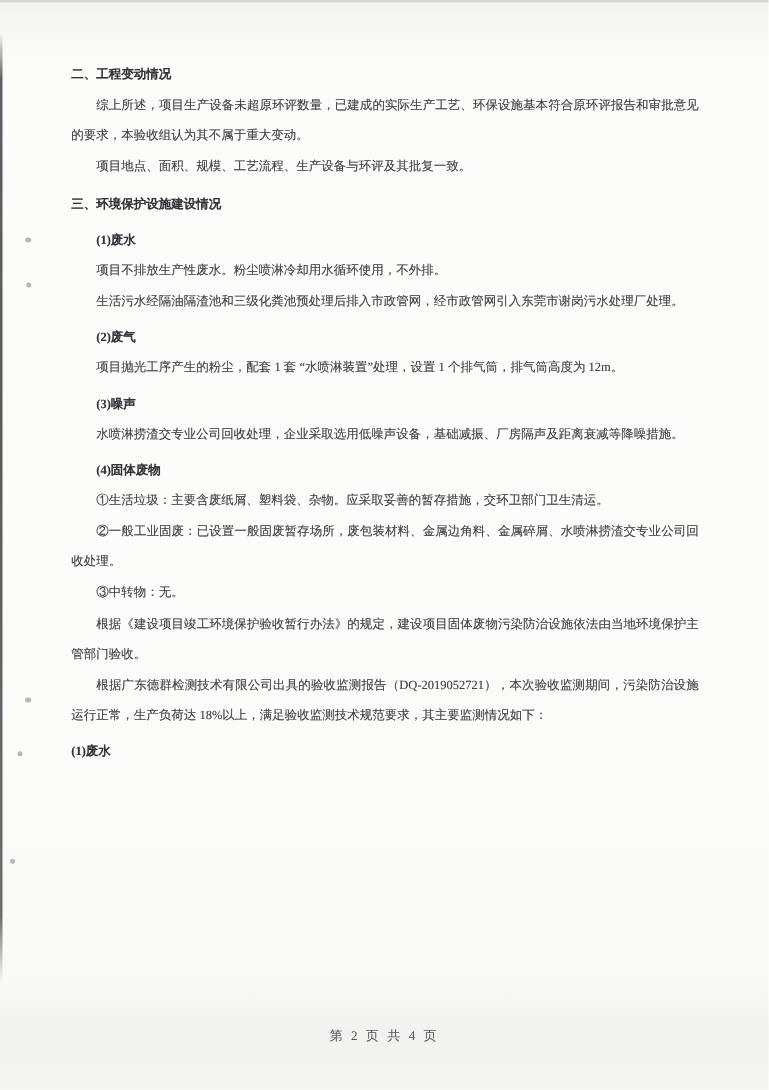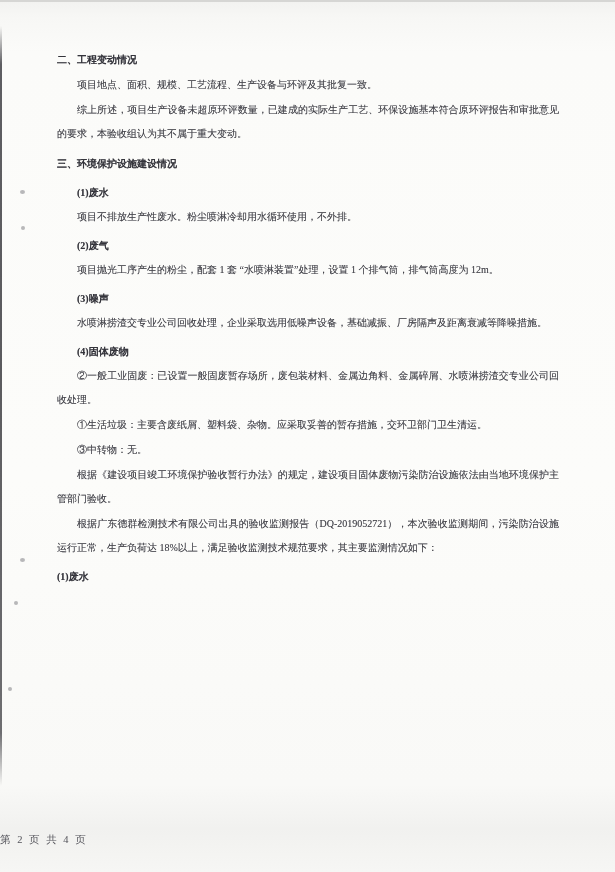--- a/index.html
+++ b/index.html
@@ -64,58 +64,59 @@
     text-indent: 2em;
     font-family: Liberation Serif, serif;
   }
   .p {
     margin: 0 0 1px 0;
     text-indent: 2em;
   }
   .flush { text-indent: 0; }
 
   .footer {
-    position: absolute; bottom: 25px; left: 0; width: 100%;
-    text-align: left;
+    position: absolute; bottom: 36px; left: 0; width: 100%;
+    text-align: center;
     font-size: 10.5px;
     letter-spacing: 2px;
     color: #53535a;
   }
 </style>
 </head>
 <body>
 
 <div class="page">
 
   <div class="edge-top"></div>
   <div class="edge-left"></div>
   <div class="speck s1"></div>
   <div class="speck s2"></div>
   <div class="speck s3"></div>
   <div class="speck s4"></div>
   <div class="speck s5"></div>
 
   <main class="content">
     <div class="h1">二、工程变动情况</div>
+    <div class="p">综上所述，项目生产设备未超原环评数量，已建成的实际生产工艺、环保设施基本符合原环评报告和审批意见的要求，本验收组认为其不属于重大变动。</div>
     <div class="p">项目地点、面积、规模、工艺流程、生产设备与环评及其批复一致。</div>
-    <div class="p">综上所述，项目生产设备未超原环评数量，已建成的实际生产工艺、环保设施基本符合原环评报告和审批意见的要求，本验收组认为其不属于重大变动。</div>
 
     <div class="h1">三、环境保护设施建设情况</div>
     <div class="h2">(1)废水</div>
     <div class="p">项目不排放生产性废水。粉尘喷淋冷却用水循环使用，不外排。</div>
+    <div class="p">生活污水经隔油隔渣池和三级化粪池预处理后排入市政管网，经市政管网引入东莞市谢岗污水处理厂处理。</div>
 
     <div class="h2">(2)废气</div>
     <div class="p">项目抛光工序产生的粉尘，配套 1 套 “水喷淋装置”处理，设置 1 个排气筒，排气筒高度为 12m。</div>
 
     <div class="h2">(3)噪声</div>
     <div class="p">水喷淋捞渣交专业公司回收处理，企业采取选用低噪声设备，基础减振、厂房隔声及距离衰减等降噪措施。</div>
 
     <div class="h2">(4)固体废物</div>
+    <div class="p">①生活垃圾：主要含废纸屑、塑料袋、杂物。应采取妥善的暂存措施，交环卫部门卫生清运。</div>
     <div class="p">②一般工业固废：已设置一般固废暂存场所，废包装材料、金属边角料、金属碎屑、水喷淋捞渣交专业公司回收处理。</div>
-    <div class="p">①生活垃圾：主要含废纸屑、塑料袋、杂物。应采取妥善的暂存措施，交环卫部门卫生清运。</div>
     <div class="p">③中转物：无。</div>
     <div class="p">根据《建设项目竣工环境保护验收暂行办法》的规定，建设项目固体废物污染防治设施依法由当地环境保护主管部门验收。</div>
 
     <div class="p">根据广东德群检测技术有限公司出具的验收监测报告（DQ-2019052721），本次验收监测期间，污染防治设施运行正常，生产负荷达 18%以上，满足验收监测技术规范要求，其主要监测情况如下：</div>
     <div class="h2 flush">(1)废水</div>
   </main>
 
   <div class="footer">第 2 页 共 4 页</div>
 
 </div>

